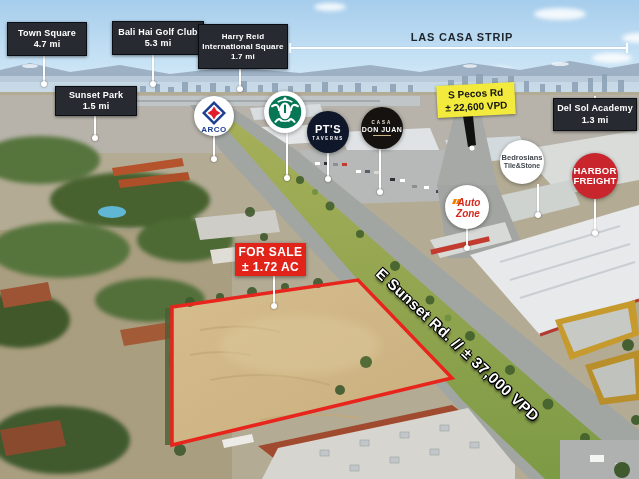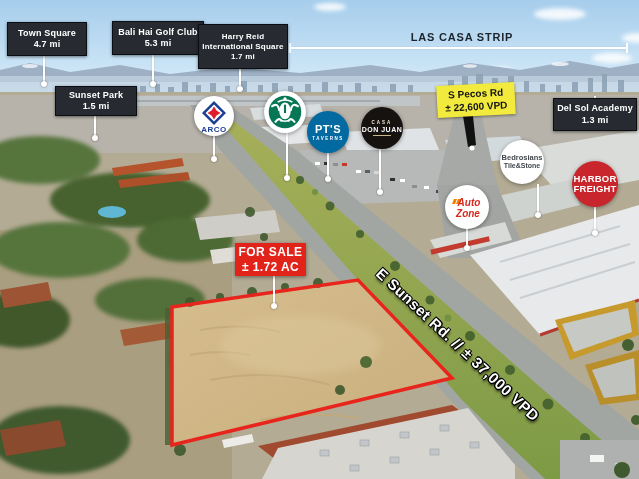--- a/index.html
+++ b/index.html
@@ -34,21 +34,21 @@
       text-align:center;font-weight:bold;font-size:12px;line-height:15px;letter-spacing:.4px;}
 
   .road-label{position:absolute;z-index:6;color:#fff;font-weight:bold;font-size:15px;
       letter-spacing:.5px;white-space:nowrap;text-align:center;
       text-shadow:-1px -1px 0 #000,1px -1px 0 #000,-1px 1px 0 #000,1px 1px 0 #000,2px 2px 3px rgba(0,0,0,.85);}
 
   .logo-circle{position:absolute;border-radius:50%;z-index:10;
       display:flex;flex-direction:column;align-items:center;justify-content:center;
       text-align:center;box-shadow:0 1px 4px rgba(0,0,0,.4);}
   .lc-white{background:#fff;}
-  .lc-pts{background:#0369a1;color:#fff;}
+  .lc-pts{background:#0f172a;color:#fff;}
   .lc-dj{background:#151210;color:#fff;}
   .lc-hf{background:#c9252c;color:#fff;}
   .pts-main{font-weight:bold;font-size:11px;line-height:11px;letter-spacing:.5px;}
   .pts-sub{font-weight:bold;font-size:4.5px;letter-spacing:1.5px;margin-top:1px;}
   .dj-casa{font-size:4.5px;letter-spacing:2px;color:#f2e9d8;font-weight:bold;}
   .dj-main{font-weight:bold;font-size:7px;letter-spacing:.5px;margin-top:1px;}
   .dj-rule{width:18px;height:1px;background:#c9b98a;margin-top:2px;}
   .bed-l1{font-weight:bold;font-size:7.5px;line-height:8.5px;color:#41474d;}
   .bed-l2{font-weight:bold;font-size:7px;line-height:8px;color:#41474d;}
   .hf-line{font-weight:bold;font-size:9.5px;line-height:10.5px;letter-spacing:.2px;}
@@ -398,18 +398,18 @@
 
   <div class="stick" style="left:537px;top:184px;height:29px;"></div>
   <div class="dot" style="left:535px;top:212px;"></div>
   <div class="logo-circle lc-white" style="left:500px;top:140px;width:44px;height:44px;">
     <div class="bed-l1">Bedrosians</div>
     <div class="bed-l2">Tile&amp;Stone</div>
   </div>
 
   <div class="stick" style="left:594px;top:199px;height:32px;"></div>
   <div class="dot" style="left:592px;top:230px;"></div>
-  <div class="logo-circle lc-hf" style="left:572px;top:161px;width:46px;height:46px;">
+  <div class="logo-circle lc-hf" style="left:572px;top:153px;width:46px;height:46px;">
     <div class="hf-line">HARBOR</div>
     <div class="hf-line">FREIGHT</div>
   </div>
 
 </div>
 
 </body></html>

